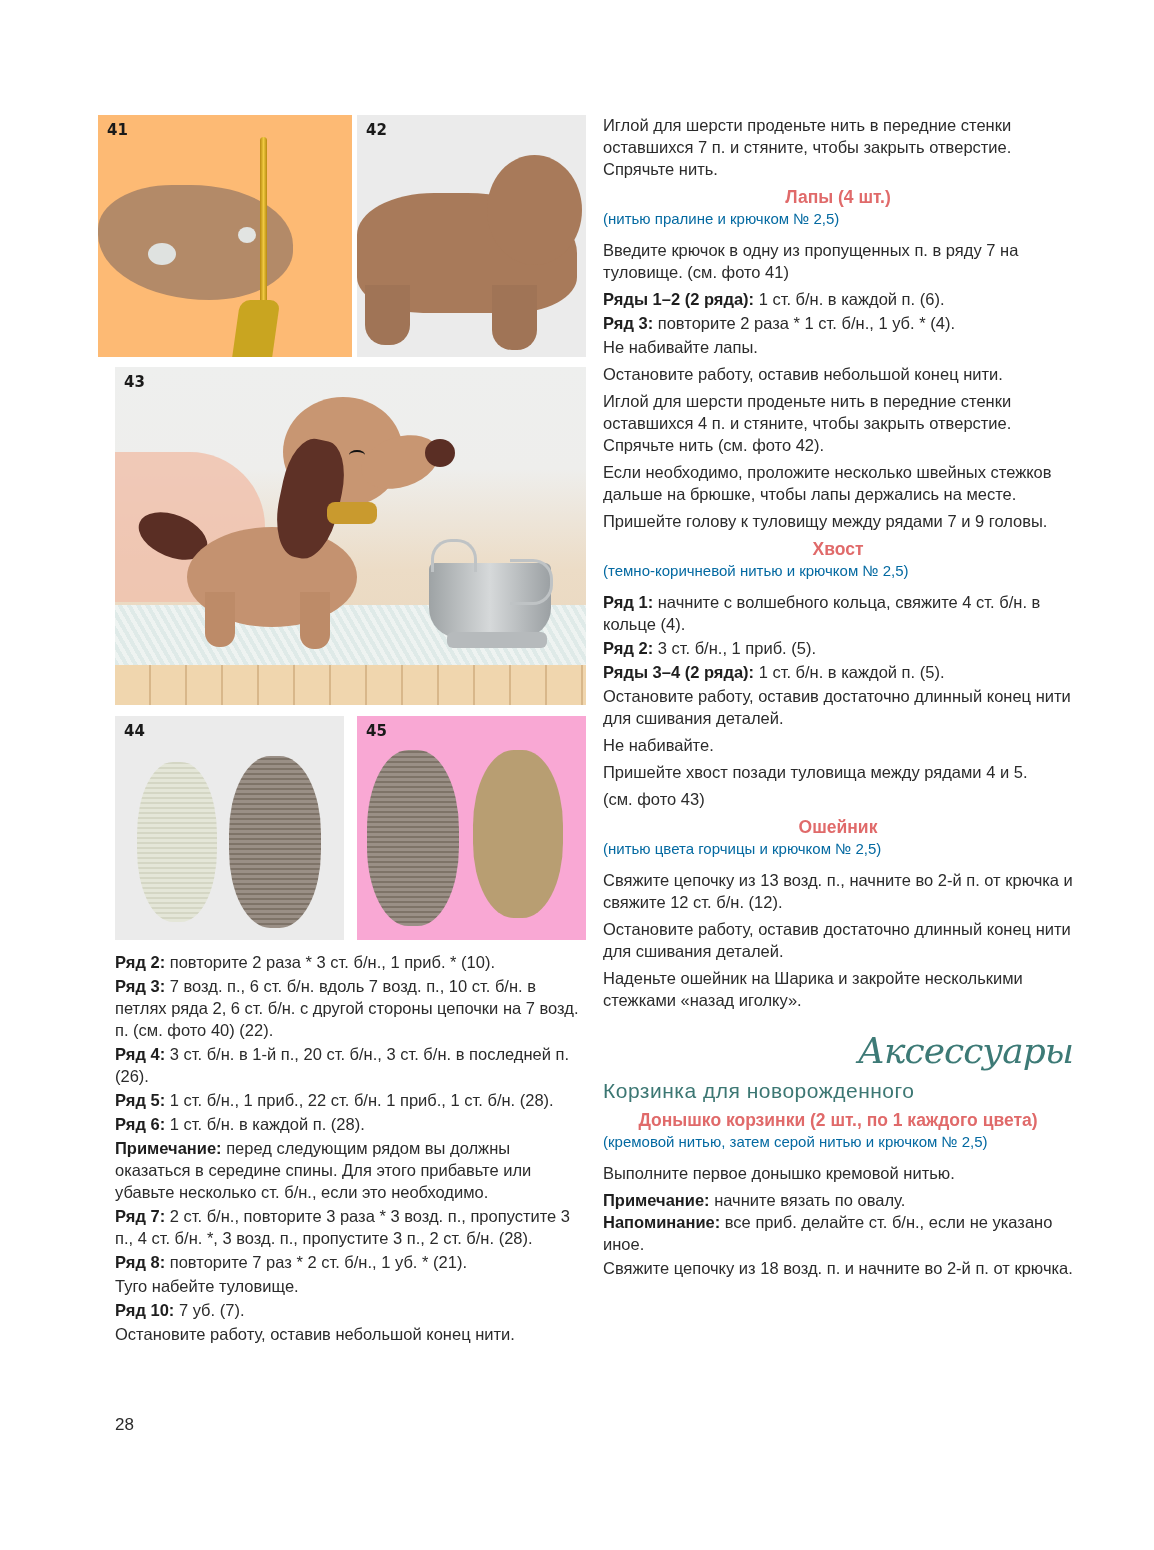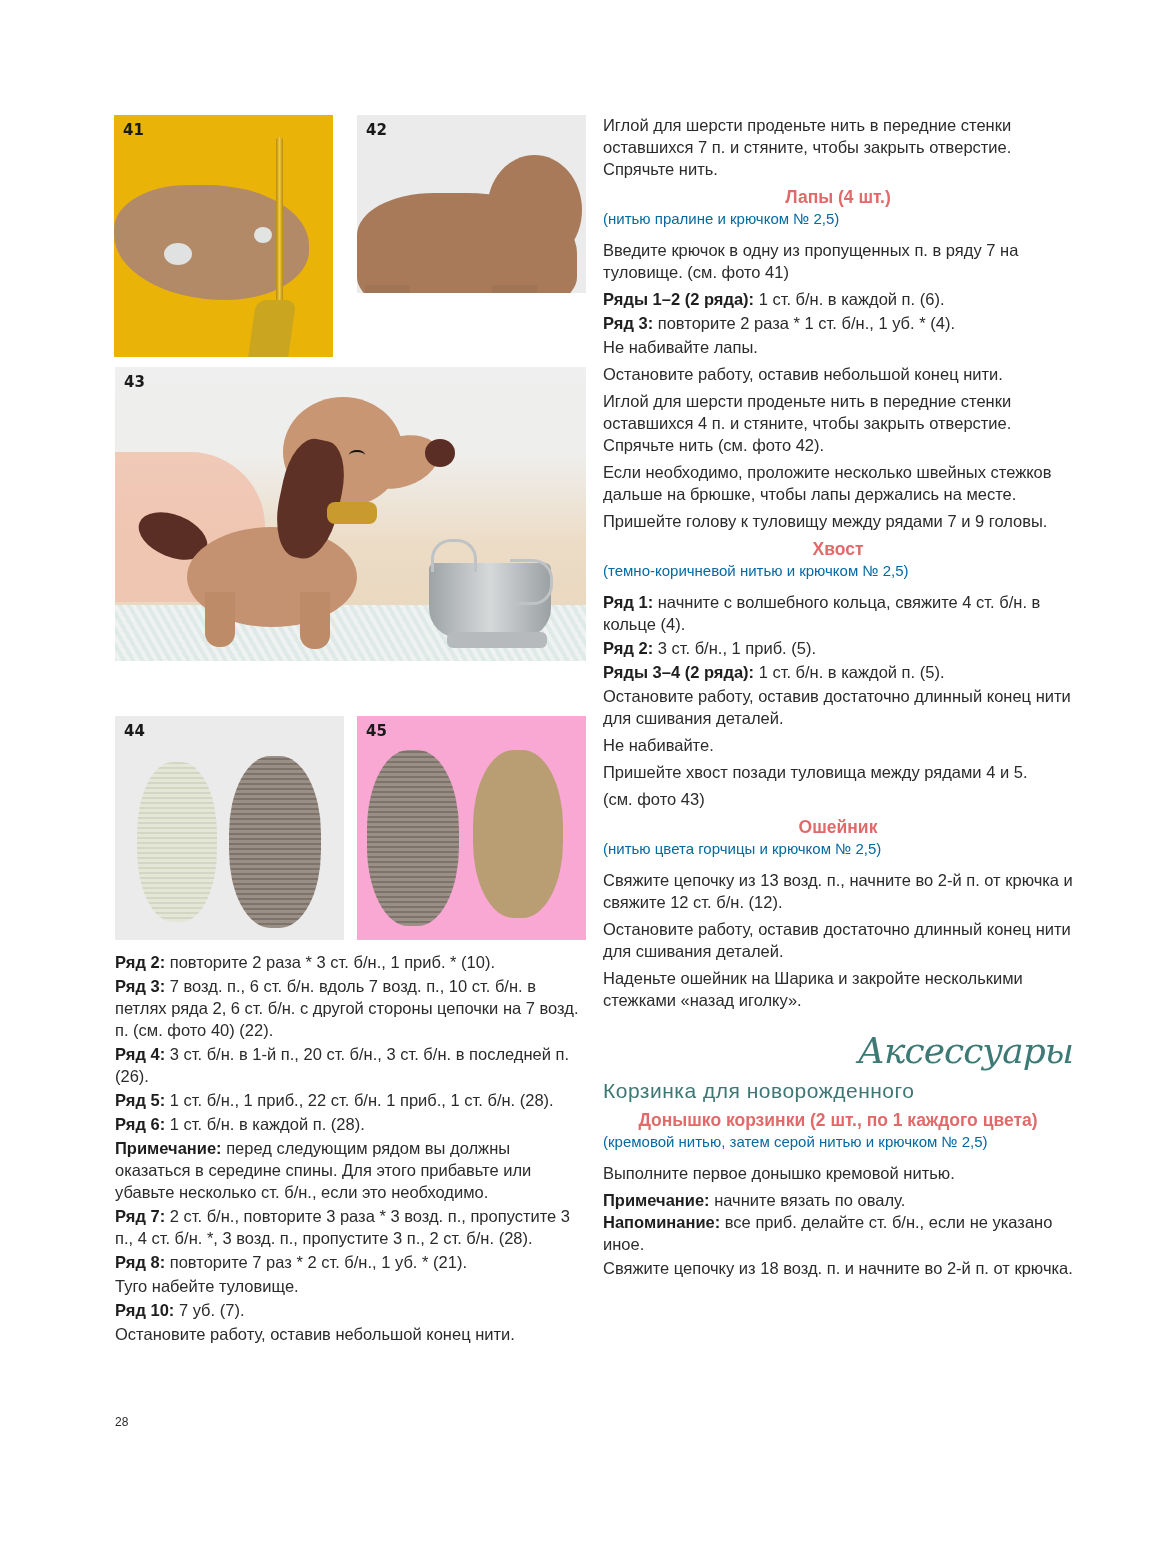--- a/index.html
+++ b/index.html
@@ -23,46 +23,46 @@
   .col b { font-weight: bold; color: #1e1e1e; }
   .h-red { color: #e06a6a; font-weight: bold; font-size: 17.5px; margin: 6px 0 0 0; line-height: 22px; text-align: center; }
   .sub { color: #0369a1; font-size: 15px; margin: 0 0 9px 0; line-height: 22px; }
   .script {
     font-family: "DejaVu Serif", serif; font-style: italic;
     color: #3d7a76; font-size: 36px; line-height: 44px; margin: 18px 0 0 -2px;
     letter-spacing: -1px;
     text-align: right;
   }
   .h-teal { color: #3c7773; font-weight: normal; font-size: 21px; letter-spacing: 0.5px; line-height: 28px; margin: 4px 0 4px 0; }
-  .page-num { position: absolute; left: 115px; top: 1415px; font-size: 12px; color: #2b2b2b; }
+  .page-num { position: absolute; left: 115px; top: 1415px; font-size: 17px; color: #2b2b2b; }
 
   
   .blob { position: absolute; border-radius: 50%; }
 </style>
 </head>
 <body>
 
-<div class="photo" style="left:114px;top:115px;width:219px;height:242px;background:#eab308;">
+<div class="photo" style="left:98px;top:115px;width:254px;height:242px;background:#fdba74;">
   <span class="num">41</span>
   <div class="blob" style="left:0;top:70px;width:195px;height:115px;background:#b38a68;border-radius:40% 55% 45% 60%;"></div>
   <div class="blob" style="left:50px;top:128px;width:28px;height:22px;background:#dfe2e0;"></div>
   <div class="blob" style="left:140px;top:112px;width:18px;height:16px;background:#e2e4e2;"></div>
   <div style="position:absolute;left:162px;top:22px;width:7px;height:185px;background:linear-gradient(90deg,#b88a10,#f0c940,#b88a10);border-radius:4px;"></div>
   <div style="position:absolute;left:138px;top:185px;width:40px;height:60px;background:#c9a520;transform:skewX(-8deg);border-radius:10px 10px 0 0;"></div>
 </div>
 
-<div class="photo" style="left:357px;top:115px;width:229px;height:178px;background:#ebebeb;">
+<div class="photo" style="left:357px;top:115px;width:229px;height:242px;background:#ebebeb;">
   <span class="num">42</span>
   <div class="blob" style="left:0;top:78px;width:220px;height:120px;background:#a87a5a;border-radius:35% 50% 30% 30%;"></div>
   <div class="blob" style="left:130px;top:40px;width:95px;height:110px;background:#a87a5a;"></div>
   <div style="position:absolute;left:8px;top:170px;width:45px;height:60px;background:#a07456;border-radius:0 0 20px 20px;"></div>
   <div style="position:absolute;left:135px;top:170px;width:45px;height:65px;background:#a07456;border-radius:0 0 20px 20px;"></div>
 </div>
 
-<div class="photo" style="left:115px;top:367px;width:471px;height:294px;background:linear-gradient(180deg,#eeefee 0%,#eeeeec 30%,#ecdcc6 60%,#e8d5bb 100%);">
+<div class="photo" style="left:115px;top:367px;width:471px;height:338px;background:linear-gradient(180deg,#eeefee 0%,#eeeeec 30%,#ecdcc6 60%,#e8d5bb 100%);">
   <span class="num">43</span>
   <div style="position:absolute;left:0;top:85px;width:150px;height:150px;background:#f0c2ae;border-radius:0 50% 30% 0;opacity:0.85;"></div>
   <div style="position:absolute;left:0;top:238px;width:471px;height:60px;background:repeating-linear-gradient(60deg,#dfeae8 0 4px,#eef3f1 4px 8px);"></div>
   <div style="position:absolute;left:0;top:298px;width:471px;height:40px;background:repeating-linear-gradient(90deg,#f0d6ae 0 34px,#d8b78a 34px 36px);"></div>
   <div class="blob" style="left:22px;top:148px;width:72px;height:42px;background:#5a2e24;transform:rotate(22deg);"></div>
   <div class="blob" style="left:72px;top:160px;width:170px;height:100px;background:#c49270;"></div>
   <div style="position:absolute;left:90px;top:225px;width:30px;height:55px;background:#bd8b68;border-radius:0 0 14px 14px;"></div>
   <div style="position:absolute;left:185px;top:225px;width:30px;height:57px;background:#bd8b68;border-radius:0 0 14px 14px;"></div>
   <div class="blob" style="left:168px;top:30px;width:120px;height:110px;background:#c89672;"></div>
   <div class="blob" style="left:245px;top:70px;width:80px;height:50px;background:#c89672;transform:rotate(-18deg);"></div>

